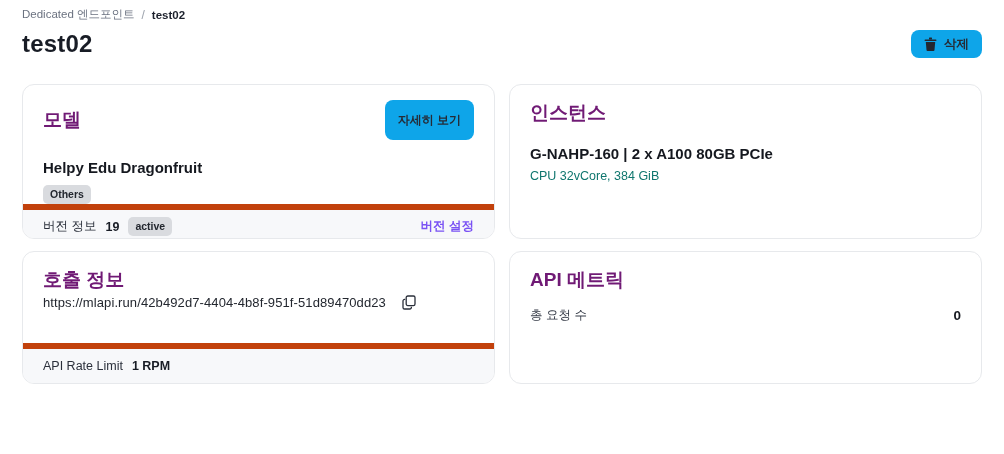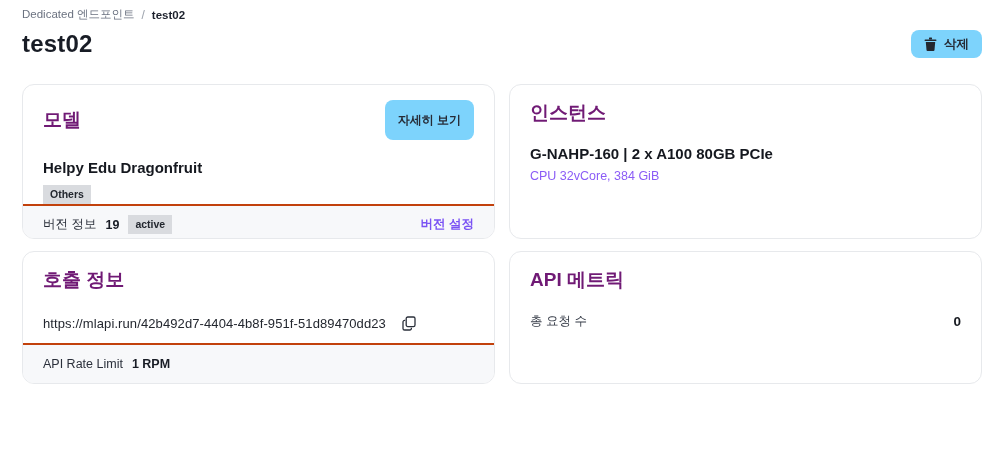--- a/index.html
+++ b/index.html
@@ -18,21 +18,21 @@
   .breadcrumb { display:flex; align-items:center; gap:7px; padding-top:7px; font-size:11.5px; }
   .crumb-muted { color:#6b7280; }
   .crumb-sep { color:#9aa0aa; font-size:12px; }
   .crumb-current { color:#1c212c; font-weight:bold; }
 
   
   .title-row { display:flex; align-items:center; justify-content:space-between; margin-top:8px; }
   .page-title { font-size:24px; font-weight:bold; letter-spacing:.2px; color:#181c25; }
   .btn {
     display:inline-flex; align-items:center; gap:7px;
-    background:#7dd3fc; border:none; border-radius:8px;
+    background:#0ea5e9; border:none; border-radius:8px;
     font-family:inherit; font-size:12.5px; font-weight:bold; color:#262b36;
     padding:0 13px; height:28px; cursor:pointer; white-space:nowrap;margin-left:21px;
   }
   .btn-sm { height:40px; font-size:12px; }
 
   
   .section-title { margin-top:60px; font-size:13.5px; font-weight:bold; color:#181c25; }
 
   
   .grid {
@@ -56,46 +56,46 @@
     padding:15px 20px 0 20px;
   }
   .card-title { font-size:19px; color:#701a75;font-weight:bold; }
   .head-right { display:flex; align-items:center; gap:12px; }
 
   .card-body { flex:1; padding:0 20px; }
 
   .card-footer {
     height:40px; flex:none;
     background:#f7f8fa;
-    border-top:2px solid #c2410c;
+    border-top:6px solid #c2410c;
     display:flex; align-items:center; justify-content:space-between;
     padding:0 20px;
   }
   .footer-left { display:flex; align-items:center; gap:9px; font-size:12.5px; color:#2a2f3a; }
   .footer-value { font-weight:bold; color:#181c25; }
   .link { font-size:12.5px; font-weight:bold; color:#7a52f4; text-decoration:none; cursor:pointer; }
 
   .badge {
     display:inline-block;
     background:#d9dbdf; color:#23272f;
     font-size:10.5px; font-weight:bold;
-    border-radius:0; padding:4px 7px; line-height:1;
+    border-radius:5px; padding:4px 7px; line-height:1;
   }
 
   .model-name { margin-top:19px; font-size:15px; font-weight:bold; color:#15181f; }
   .model-tag-row { margin-top:8px; }
 
   .price { font-size:12.5px; font-weight:bold; color:#7a52f4; }
-  .spec-line { margin-top:7px; font-size:12.5px; color:#8b5cf6; }
+  .spec-line { margin-top:7px; font-size:12.5px; color:#0f766e; }
 
-  .url-row { display:flex; align-items:center; gap:14px; margin-top:21px; }
+  .url-row { display:flex; align-items:center; gap:14px; }
   .url-text { font-size:13px; color:#23272f; letter-spacing:.1px; }
   .icon-btn { background:none; border:none; cursor:pointer; display:inline-flex; align-items:center; padding:2px; }
 
-  .metric-row { display:flex; align-items:center; justify-content:space-between; margin-top:20px; }
+  .metric-row { display:flex; align-items:center; justify-content:space-between; margin-top:14px; }
   .metric-label { font-size:12.5px; color:#343a46; }
   .metric-value { font-size:13.5px; font-weight:bold; color:#15181f; }
 
   svg { display:block; }
 </style>
 </head>
 <body>
 
 <div class="page">
   <div class="container">

